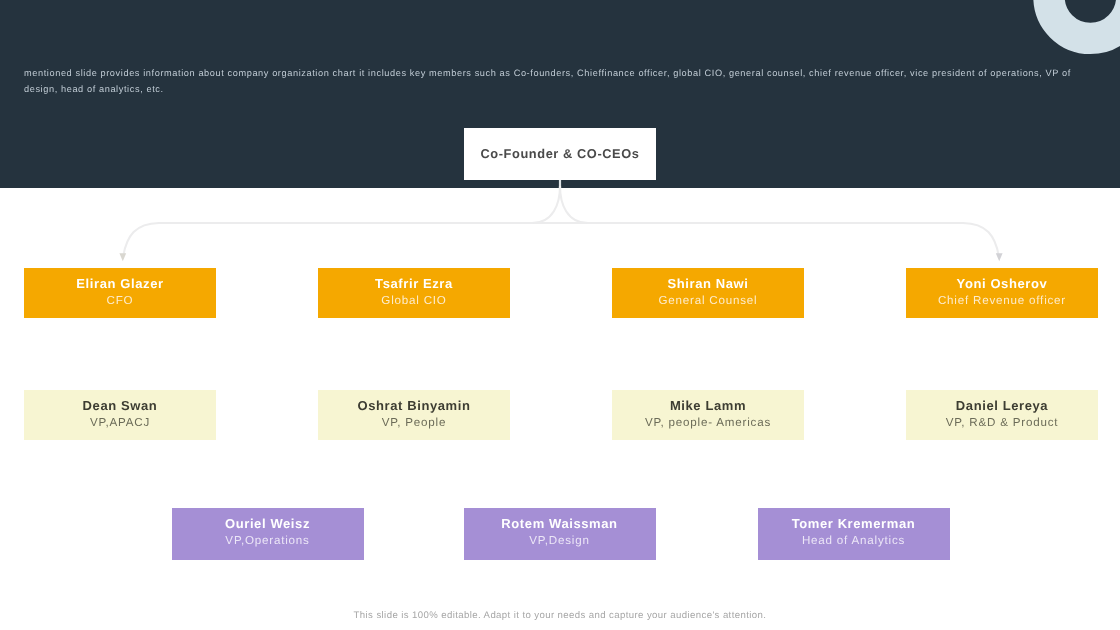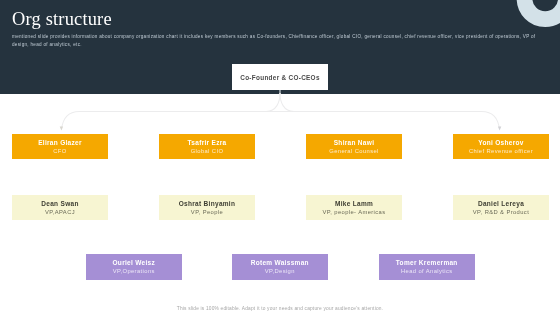--- a/index.html
+++ b/index.html
@@ -35,21 +35,20 @@
 <body>
 
 <div class="slide">
 
   <div class="header">
     <svg class="ringsvg" viewBox="0 0 560 94" width="560" height="94" style="position:absolute;left:0;top:0;">
       <circle cx="545.2" cy="-1.5" r="20.7" fill="none" stroke="#d3e1e8" stroke-width="15.7"></circle>
     </svg>
   </div>
 
-  <div class="title">Org structure</div>
   <div class="subtitle">mentioned slide provides information about company organization chart it includes key members such as Co-founders, Chieffinance officer, global CIO, general counsel, chief revenue officer, vice president of operations, VP of design, head of analytics, etc.</div>
 
   <svg class="conn" viewBox="0 0 560 315">
     <path d="M280 89 L280 94" fill="none" stroke="#dfe4e7" stroke-width="1.1"></path>
     <path d="M79.5 111.5 L481.5 111.5" fill="none" stroke="#ececed" stroke-width="1.05"></path>
     <path d="M280 93 C280 102 276.5 111.5 266 111.5 L79.5 111.5 C68 111.7 63.2 117.5 61.4 129.2" fill="none" stroke="#ececed" stroke-width="1.05"></path>
     <path d="M280 93 C280 102 283.5 111.5 294 111.5 L481.5 111.5 C493 111.7 497.8 117.5 499.6 129.2" fill="none" stroke="#ececed" stroke-width="1.05"></path>
     <path d="M59.7 126.6 L63.1 126.6 L61.4 130.6 Z" fill="#d9d7d0"></path>
     <path d="M497.9 126.6 L501.3 126.6 L499.6 130.6 Z" fill="#d2d2d6"></path>
   </svg>

